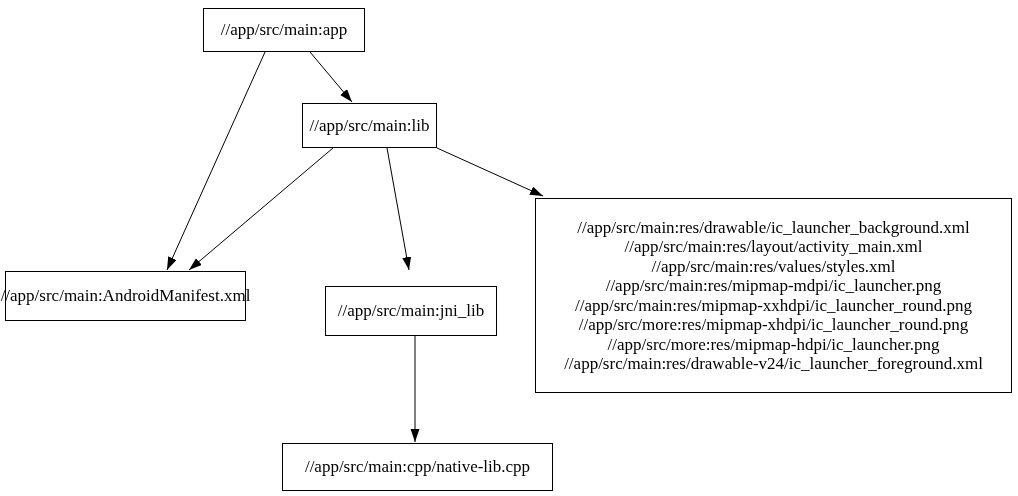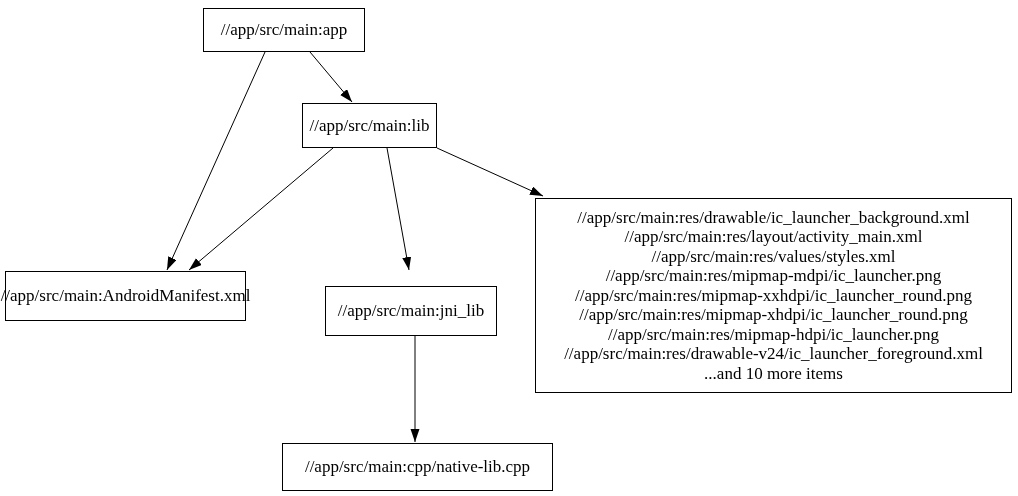--- a/index.html
+++ b/index.html
@@ -77,23 +77,22 @@
   <div class="node" style="left:325px; top:286px; width:172px; height:50px;">
     <span>//app/src/main:jni_lib</span>
   </div>
 
   <div class="node multiline" style="left:535px; top:198px; width:477px; height:195px;">
     <span class="res-line">//app/src/main:res/drawable/ic_launcher_background.xml</span>
     <span class="res-line">//app/src/main:res/layout/activity_main.xml</span>
     <span class="res-line">//app/src/main:res/values/styles.xml</span>
     <span class="res-line">//app/src/main:res/mipmap-mdpi/ic_launcher.png</span>
     <span class="res-line">//app/src/main:res/mipmap-xxhdpi/ic_launcher_round.png</span>
-    <span class="res-line">//app/src/main:res/mipmap-xhdpi/ic_launcher_round.png</span>
-    <span class="res-line">//app/src/main:res/mipmap-hdpi/ic_launcher.png</span>
+    <span class="res-line">//app/src/more:res/mipmap-xhdpi/ic_launcher_round.png</span>
+    <span class="res-line">//app/src/more:res/mipmap-hdpi/ic_launcher.png</span>
     <span class="res-line">//app/src/main:res/drawable-v24/ic_launcher_foreground.xml</span>
-    <span class="res-line">...and 10 more items</span>
   </div>
 
   <div class="node" style="left:282px; top:443px; width:271px; height:48px;">
     <span>//app/src/main:cpp/native-lib.cpp</span>
   </div>
 
 </div>
 
 </body></html>

